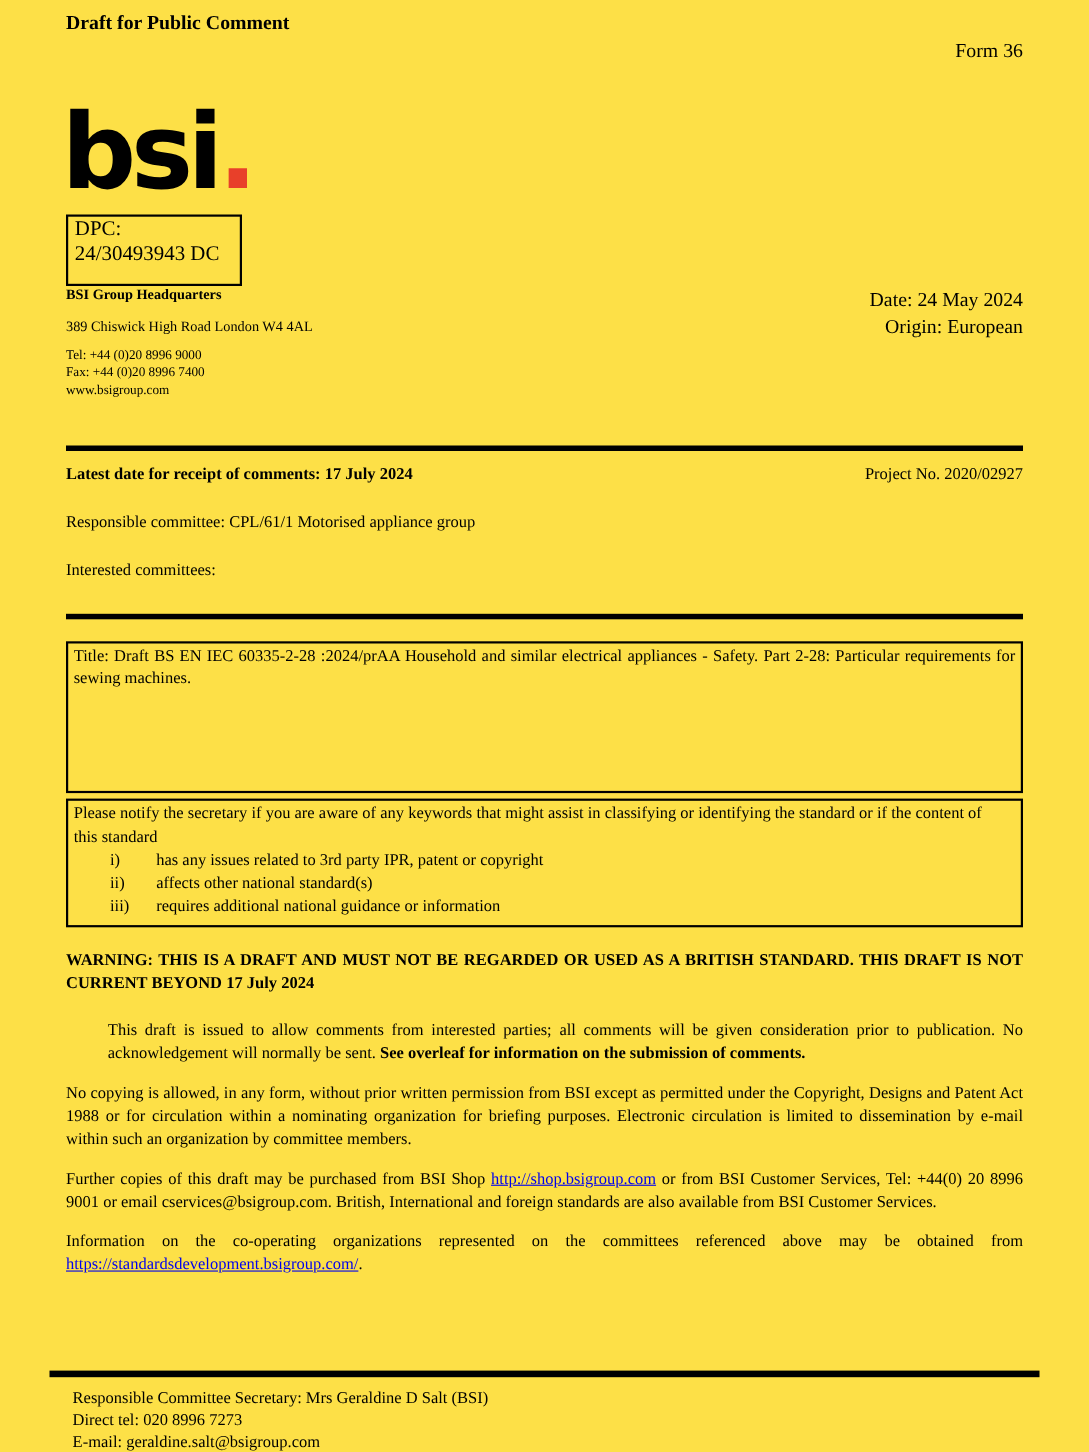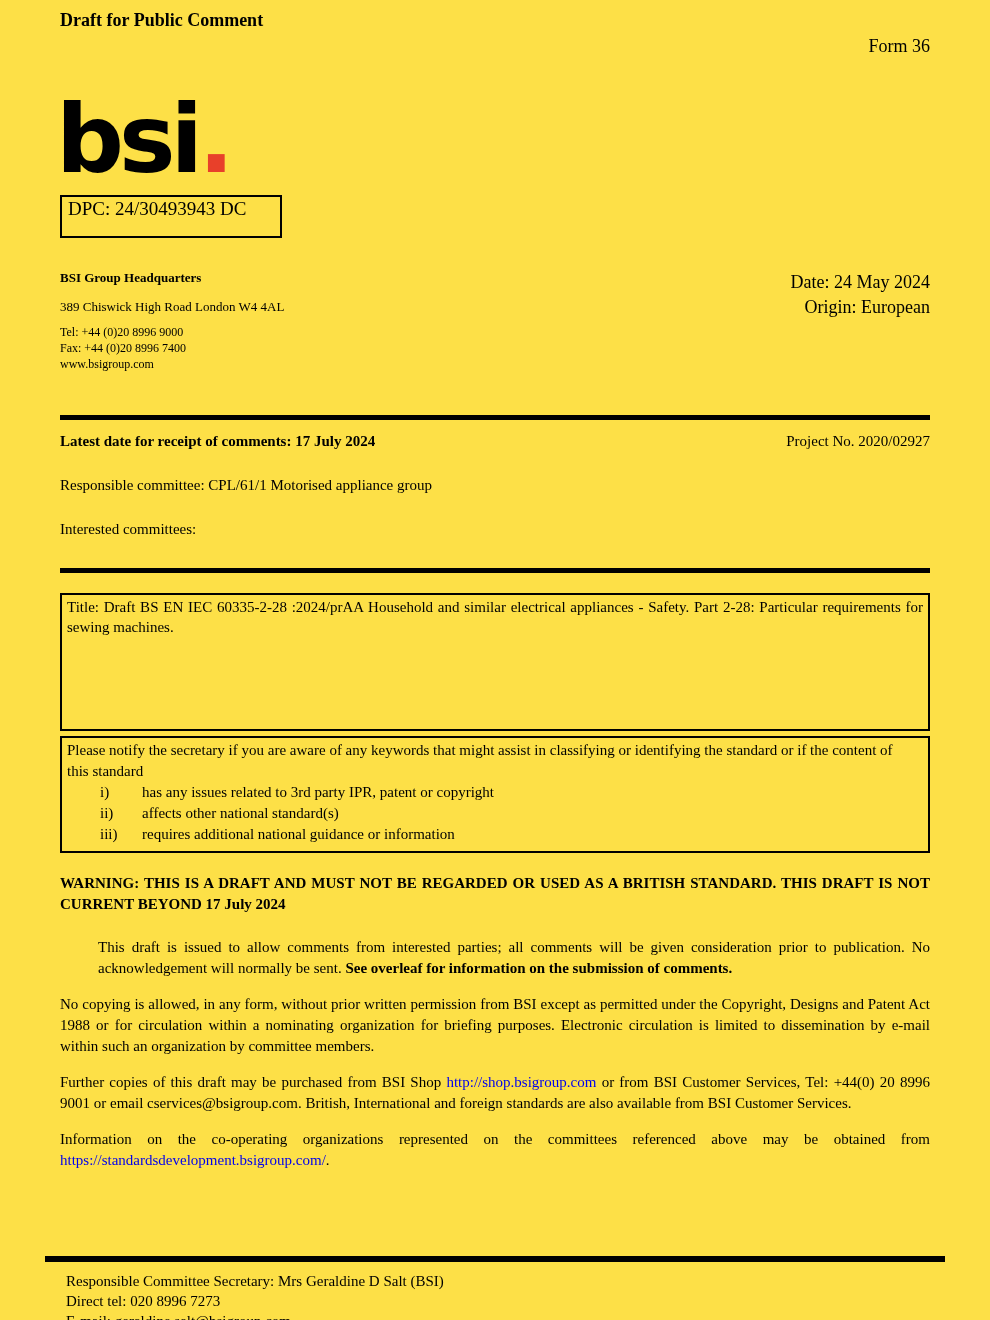--- a/index.html
+++ b/index.html
@@ -31,28 +31,27 @@
     font-weight: bold;
     font-size: 95px;
     line-height: 108px;
     letter-spacing: -5px;
     color: #000000;
     margin-left: -4px;
   }
   .logo .dot { color: #e8402a; letter-spacing: 0; }
   .dpc-box {
     border: 2px solid #000000;
-    width: 222px;
+    width: 160px;
     padding: 1px 6px 16px 6px;
     font-size: 19px;
     margin-top: 2px;
   }
 
   .info-row {
-    margin-top: 32px;
     display: flex;
     justify-content: space-between;
     align-items: flex-start;
   }
   .addr-name   { font-size: 13px; font-weight: bold; line-height: 16px; }
   .addr-street { font-size: 13px; line-height: 16px; margin-top: 13px; }
   .addr-tel    { font-size: 12px; line-height: 16px; margin-top: 9px; }
   .addr-fax    { font-size: 12px; line-height: 16px; }
   .addr-web    { font-size: 12px; line-height: 16px; }
   .dates { text-align: right; font-size: 18px; line-height: 25px; }
@@ -99,21 +98,21 @@
     text-align: justify;
   }
   .para {
     margin-top: 15px;
     font-size: 15px;
     line-height: 21px;
     text-align: justify;
   }
   .para-first { margin-top: 22px; margin-left: 38px; }
   .para b { font-weight: bold; }
-  a.doclink { color: #0000ee; cursor: pointer; }
+  a.doclink { color: #0000ee; text-decoration: underline; cursor: pointer; }
 
   .footer-bar {
     margin-top: 85px;
     margin-left: -15px;
     margin-right: -15px;
     height: 6px;
     background: #000000;
   }
   .footer-text { margin-top: 9px; padding-left: 6px; font-size: 15px; line-height: 20px; }
 </style>

